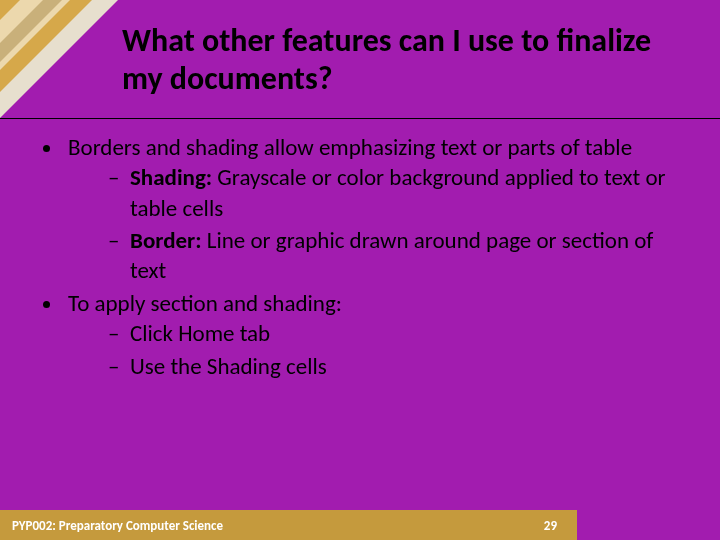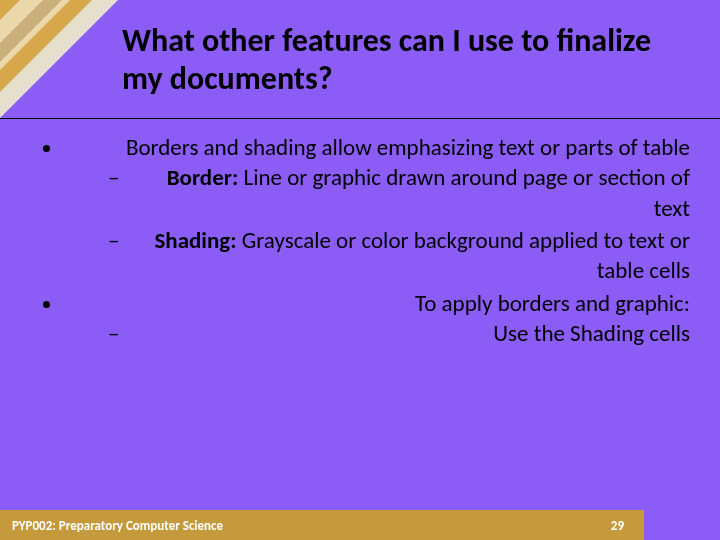--- a/index.html
+++ b/index.html
@@ -1,30 +1,30 @@
 <!DOCTYPE html>
 <html><head>
 <meta charset="utf-8">
 <style>
   * { margin: 0; padding: 0; box-sizing: border-box; }
   html, body { width: 720px; height: 540px; font-family: Calibri, "Segoe UI", Arial, sans-serif; background: #fff; overflow: hidden; }
-  .slide { position: relative; width: 720px; height: 540px; background: #8b5cf6; }
+  .slide { position: relative; width: 720px; height: 540px; background: #a21caf; }
   .corner-decor { position: absolute; top: 0; left: 0; width: 118px; height: 118px; }
   .corner-decor svg { display: block; }
   .title-block { position: absolute; top: 22px; left: 122px; width: 560px; }
   .title-block h1 { font-size: 32px; font-weight: 700; color: #000; line-height: 1.18; }
   .title-underline { position: absolute; top: 118px; left: 0; width: 720px; height: 0; border-top: 1.5px solid #000; }
   .content { position: absolute; top: 132px; left: 40px; width: 650px; color: #000; font-size: 23px; line-height: 1.32; }
-  .lvl1 { margin: 0 0 0 24px; text-align: right; }
+  .lvl1 { margin: 0 0 0 24px; }
   .lvl1 > li { list-style: disc; margin-bottom: 2px; padding-left: 4px; }
   .lvl2 { margin: 0 0 0 40px; }
   .lvl2 > li { list-style: none; position: relative; padding-left: 22px; margin-bottom: 2px; }
   .lvl2 > li::before { content: "–"; position: absolute; left: 0; top: 0; }
   .term { font-weight: 700; }
-  .footer { position: absolute; left: 0; bottom: 0; width: 644px; height: 30px; background: #c59a3d; display: flex; align-items: center; justify-content: space-between; padding: 0 20px 0 12px; color: #fff; font-size: 13px; font-weight: 700; }
+  .footer { position: absolute; left: 0; bottom: 0; width: 577px; height: 30px; background: #c59a3d; display: flex; align-items: center; justify-content: space-between; padding: 0 20px 0 12px; color: #fff; font-size: 13px; font-weight: 700; }
 </style>
 </head>
 <body>
 
 <div class="slide">
 
   <div class="corner-decor">
     <svg width="118" height="118" viewBox="0 0 118 118">
       <polygon points="0,0 118,0 0,118" fill="#e7dfce"></polygon>
       <polygon points="0,0 92,0 0,92" fill="#d6a84a"></polygon>
@@ -37,30 +37,31 @@
     <h1>What other features can I use to finalize my documents?</h1>
   </div>
   <div class="title-underline"></div>
 
   <div class="content">
     <ul class="lvl1">
       <li>
         <span>Borders and shading allow emphasizing text or parts of table</span>
         <ul class="lvl2">
           <li>
-            <span class="term">Border:</span><span> Line or graphic drawn around page or section of text</span>
+            <span class="term">Shading:</span><span> Grayscale or color background applied to text or table cells</span>
           </li>
           <li>
-            <span class="term">Shading:</span><span> Grayscale or color background applied to text or table cells</span>
+            <span class="term">Border:</span><span> Line or graphic drawn around page or section of text</span>
           </li>
         </ul>
       </li>
       <li>
-        <span>To apply borders and graphic:</span>
+        <span>To apply section and shading:</span>
         <ul class="lvl2">
+          <li><span>Click Home tab</span></li>
           <li><span>Use the Shading cells</span></li>
         </ul>
       </li>
     </ul>
   </div>
 
   <div class="footer">
     <span>PYP002: Preparatory Computer Science</span>
     <span>29</span>
   </div>

